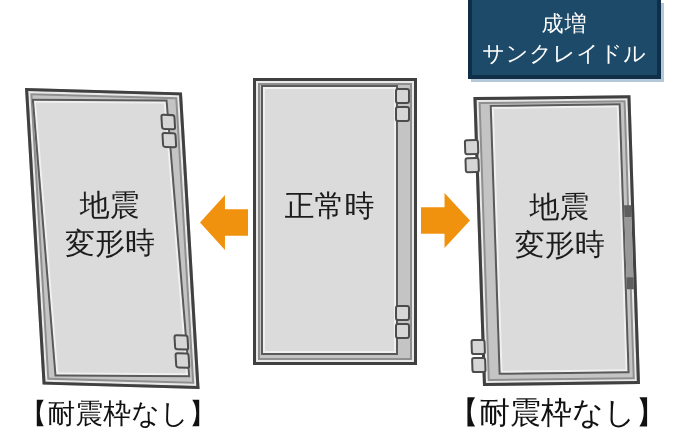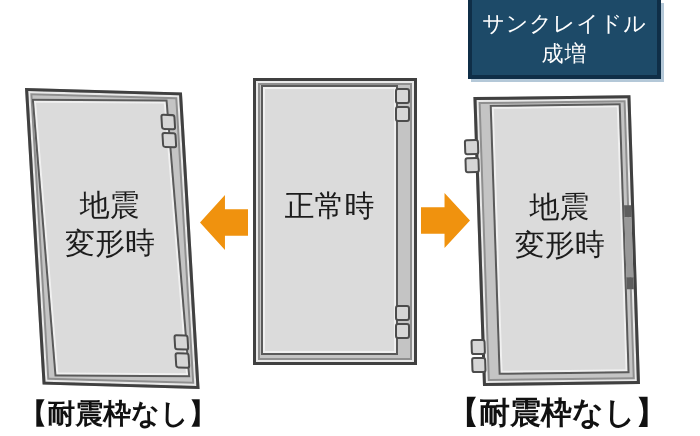--- a/index.html
+++ b/index.html
@@ -83,32 +83,32 @@
   .deform-band .cap{height:12px;background:#5e5e5e;}
   .deform-band .mid{flex:1;background:#989898;}
   
   .arrow{position:absolute;background:var(--accent-orange);}
   .arrow-left{left:200px;top:195px;width:48px;height:55px;
     clip-path:polygon(0% 50%,52% 0%,52% 26%,100% 26%,100% 74%,52% 74%,52% 100%);}
   .arrow-right{left:421px;top:193px;width:49px;height:55px;
     clip-path:polygon(100% 50%,48% 0%,48% 26%,0% 26%,0% 74%,48% 74%,48% 100%);}
   
   .caption{
-    position:absolute;text-align:center;font-weight:700;
+    position:absolute;text-align:center;font-weight:400;
     color:#111;white-space:nowrap;
   }
   .caption-left{left:18px;top:395px;width:200px;font-size:28px;}
   .caption-right{left:448px;top:392px;width:215px;font-size:31px;}
 </style>
 </head>
 <body>
 
 <div class="badge">
+  <div>成増</div>
   <div>サンクレイドル</div>
-  <div>成増</div>
 </div>
 
 <div class="door door-left">
   <div class="door-frame"></div>
   <div class="door-leaf">
     <div class="door-label">
       <span>地震</span><br>
       <span>変形時</span>
     </div>
   </div>

